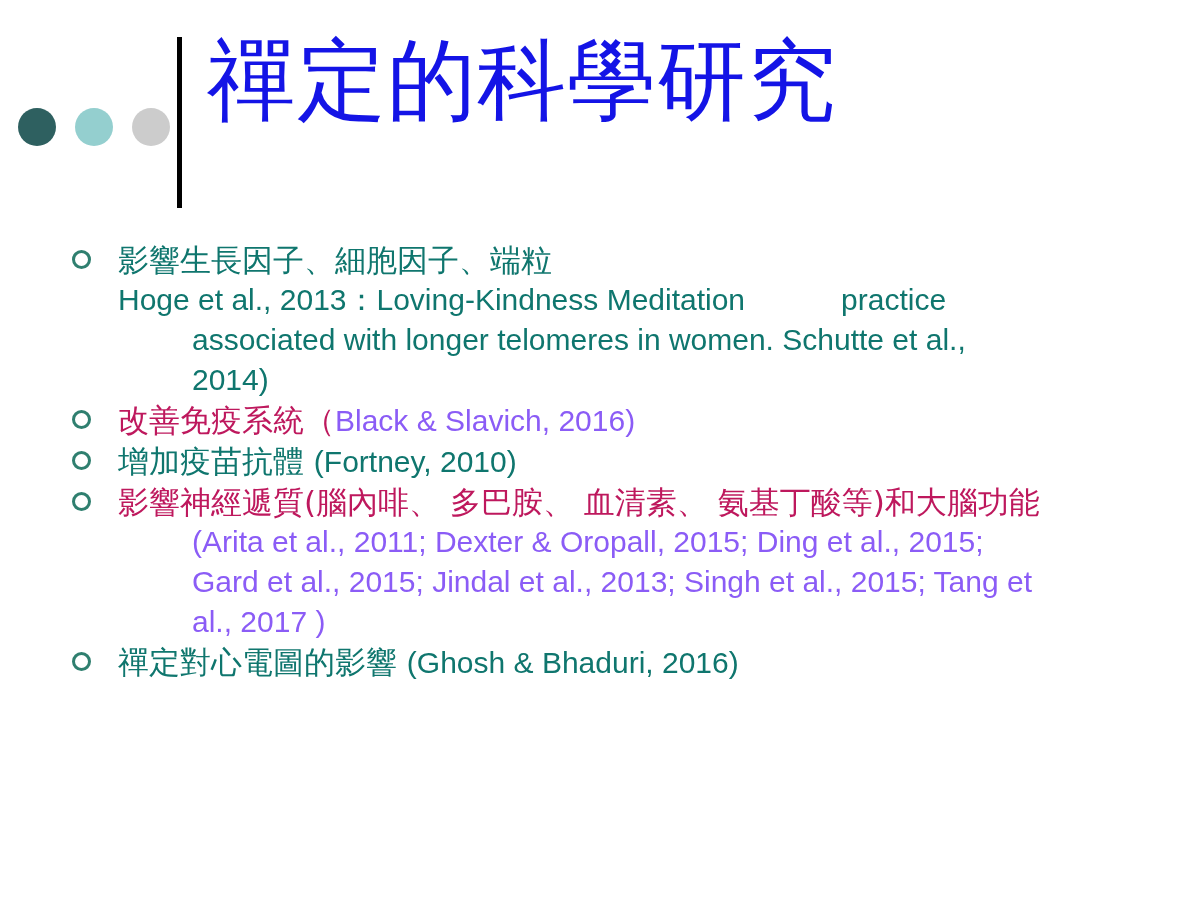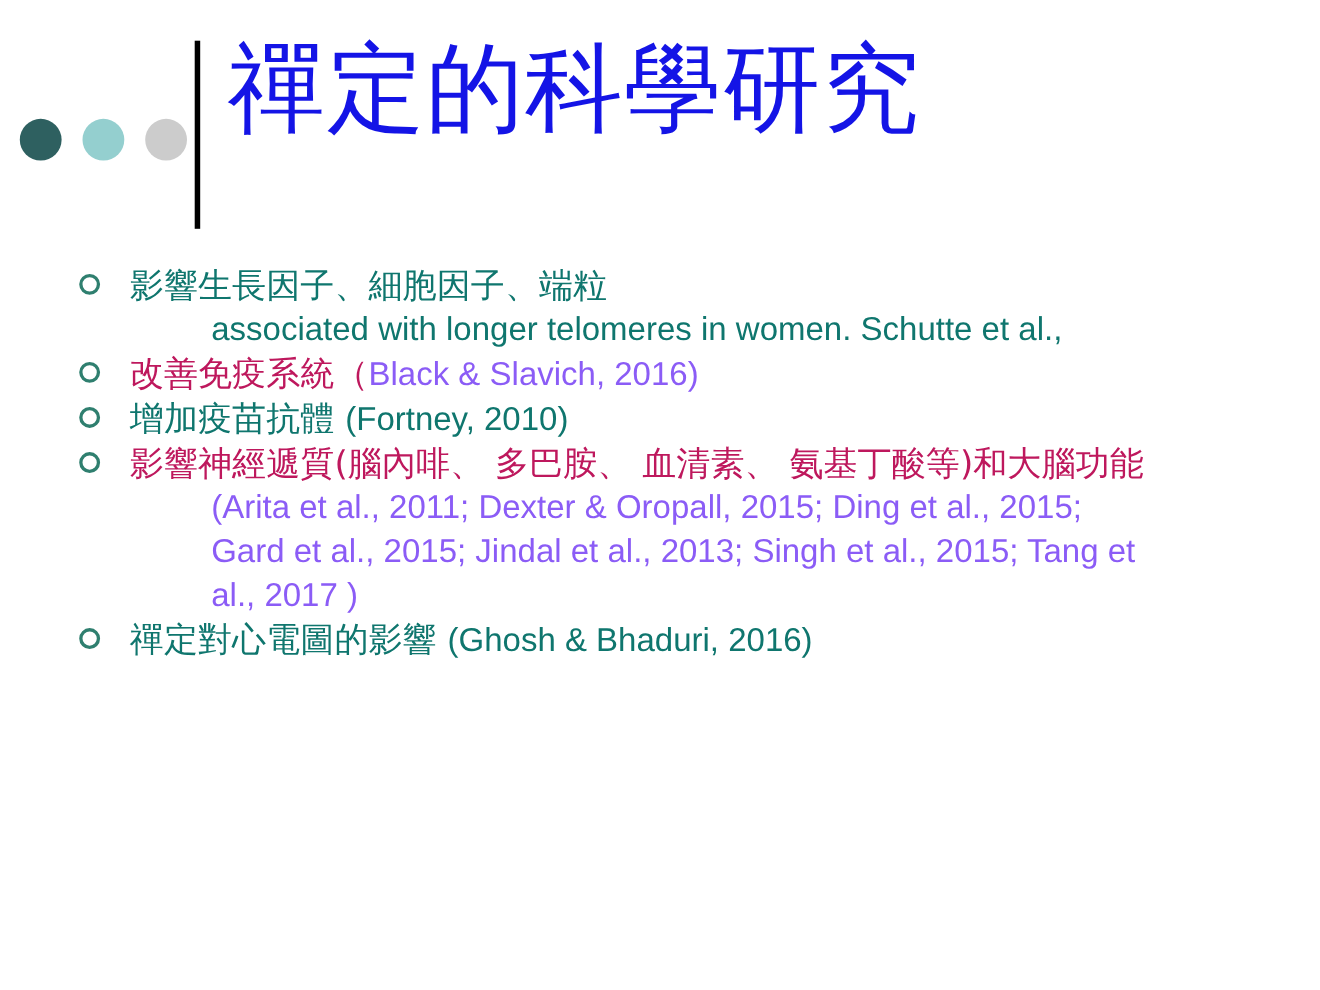--- a/index.html
+++ b/index.html
@@ -146,21 +146,23 @@
   <div class="title-rule"></div>
 
   <div class="slide-title">禪定的科學研究</div>
 
   <div class="body-list">
 
     <div class="bullet-row">
       <div class="bullet-marker"><span class="ring"></span></div>
       <div class="bullet-text">
         <div class="cjk green">影響生長因子、細胞因子、端粒</div>
+        <div class="cont-block green nowrap"><span>Hoge et al., 2013：Loving-Kindness Meditation</span><span class="wide-space"></span><span>practice</span></div>
         <div class="cont-block cont-indent green">associated with longer telomeres in women. Schutte et al.,</div>
+        <div class="cont-block cont-indent green">2014)</div>
       </div>
     </div>
 
     <div class="bullet-row">
       <div class="bullet-marker"><span class="ring"></span></div>
       <div class="bullet-text">
         <div><span class="cjk gold-light">改善免疫系統（</span><span class="latin gold">Black &amp; Slavich, 2016)</span></div>
       </div>
     </div>
 

